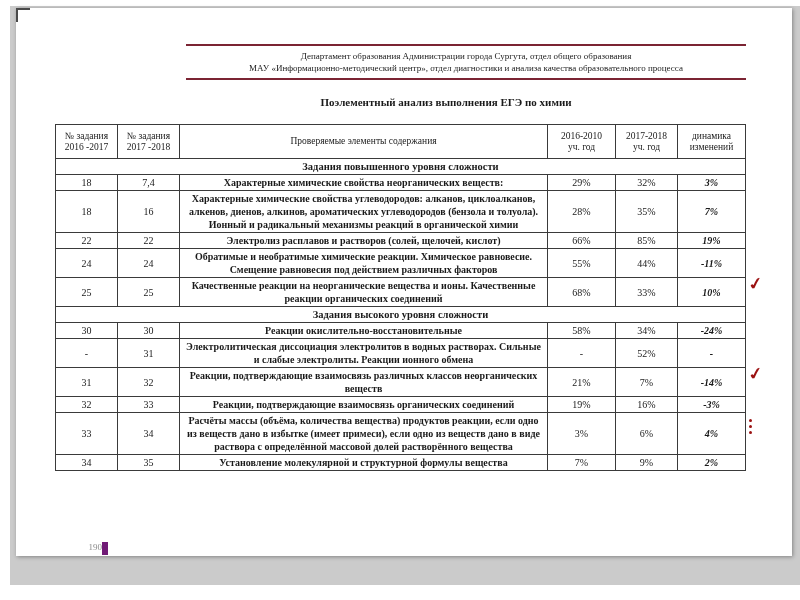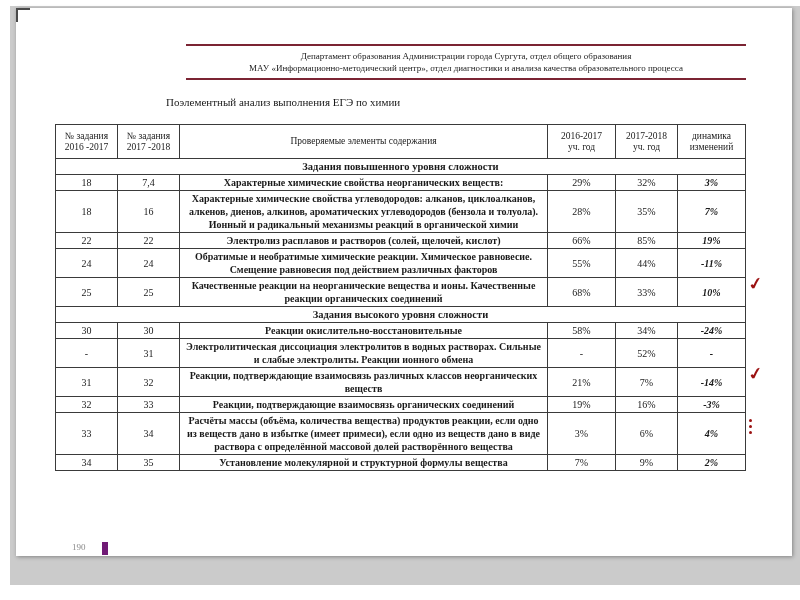--- a/index.html
+++ b/index.html
@@ -31,21 +31,21 @@
   }
   .doc-header{
     position:absolute;left:170px;top:36px;width:560px;
     text-align:center;font-size:9px;line-height:12px;color:#222;
   }
   .rule{height:0;border-top:2px solid var(--rule-color);}
   .rule.top{margin-bottom:4px;}
   .rule.bottom{margin-top:4px;}
   .doc-title{
     position:absolute;left:150px;top:88px;width:560px;
-    font-weight:normal;font-size:11px;
+    text-align:center;font-weight:bold;font-size:11px;
   }
   table.analysis{
     position:absolute;left:39px;top:116px;width:690px;
     border-collapse:collapse;table-layout:fixed;
     font-size:10px;
   }
   table.analysis th, table.analysis td{
     border:1px solid #3a3a3a;
     padding:1px 3px;
     text-align:center;
@@ -69,20 +69,21 @@
     font-weight:bold;font-size:10.5px;height:15px;
   }
   tbody td.c5{font-weight:bold;font-style:italic;}
   .page-footer{
     position:absolute;left:56px;top:534px;
     font-size:9px;color:#8a8a8a;
   }
   .page-footer span{
     display:inline-block;min-width:36px;height:13px;
     border-right:6px solid #701a75;
+    text-align:right;
   }
   .mark{position:absolute;color:var(--mark-color);}
   .mark.check{
     font-size:16px;font-weight:bold;
     transform:rotate(-12deg) scaleX(1.15);
     line-height:16px;
   }
   .mark.dots i{
     display:block;width:3px;height:3px;border-radius:50%;
     background:var(--mark-color);margin:3px 0;
@@ -105,21 +106,21 @@
     <div class="doc-title">Поэлементный анализ выполнения ЕГЭ по химии</div>
 
     <table class="analysis">
         <thead>
           <tr>
             <th class="c0">№ задания
 2016 -2017</th>
             <th class="c1">№ задания
 2017 -2018</th>
             <th class="c2">Проверяемые элементы содержания</th>
-            <th class="c3">2016-2017
+            <th class="c3">2016-2010
 уч. год</th>
             <th class="c4">2017-2018
 уч. год</th>
             <th class="c5">динамика
 изменений</th>
           </tr>
         </thead>
         <tbody>
           <tr class="section-row">
             <td colspan="6">Задания повышенного уровня сложности</td>

